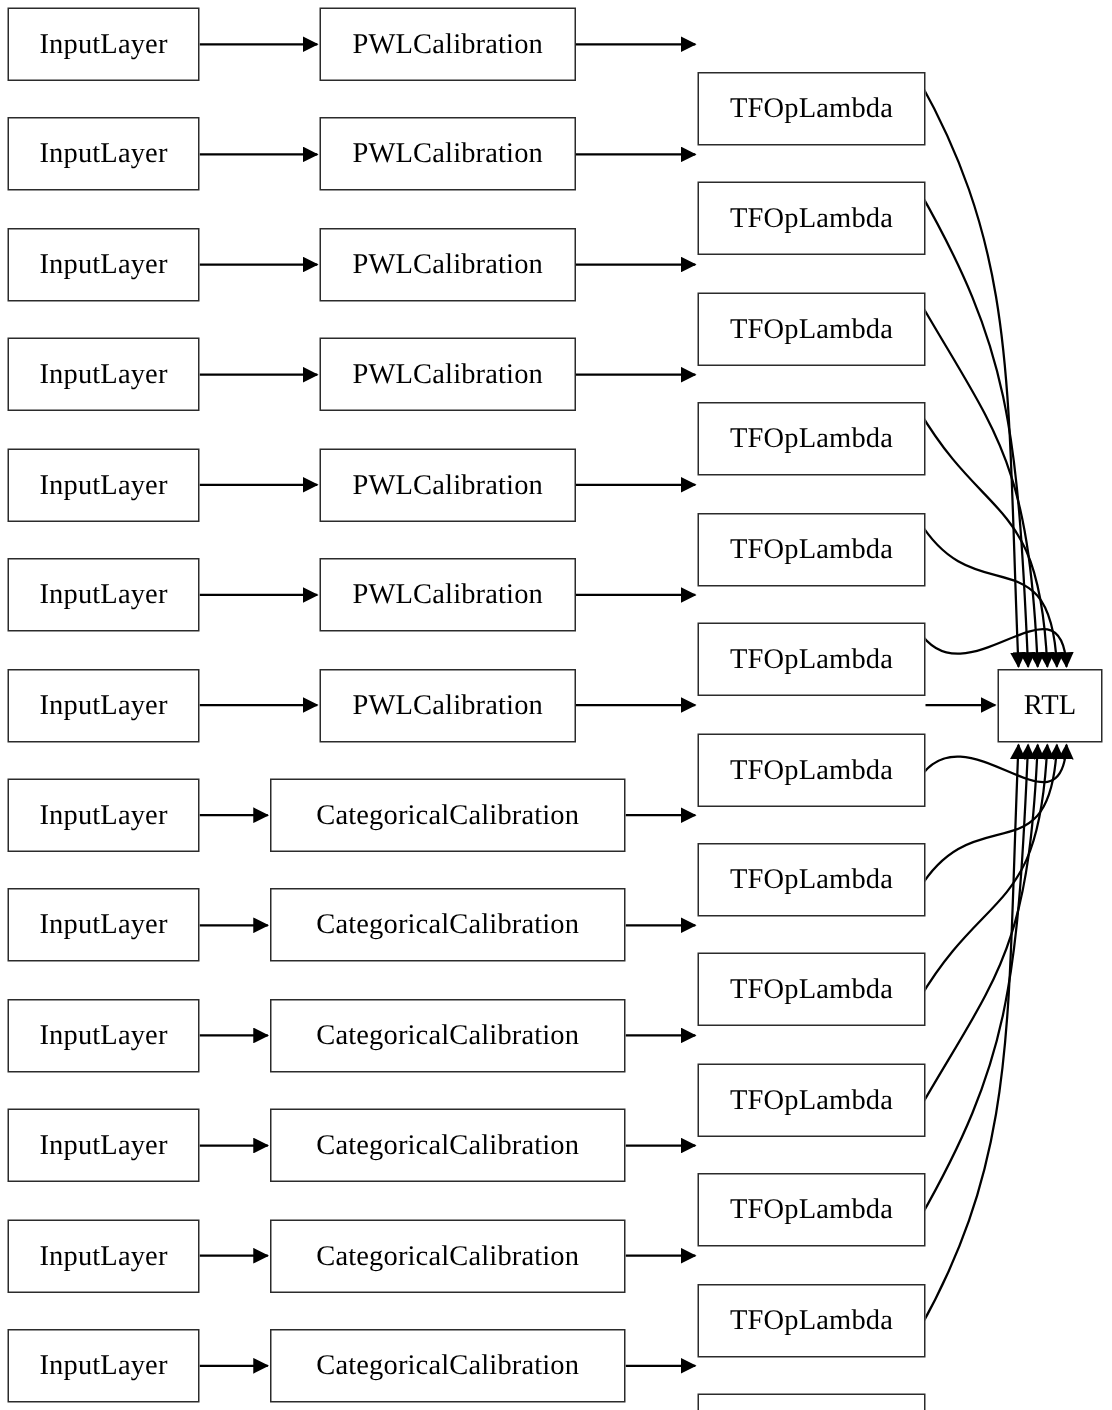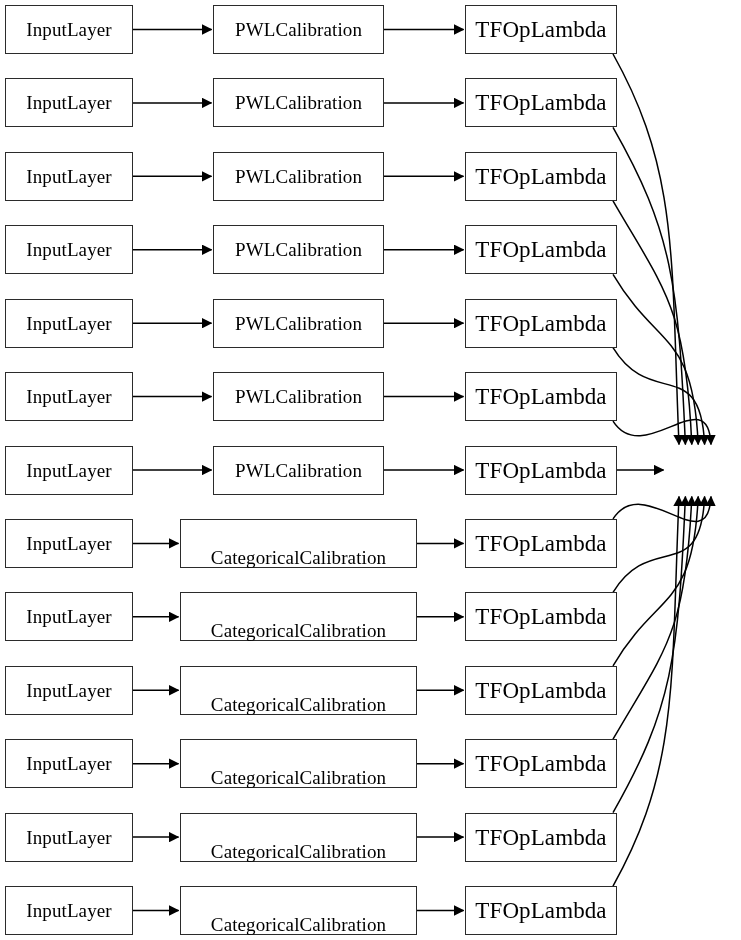--- a/index.html
+++ b/index.html
@@ -34,22 +34,22 @@
     color: #000000;
     white-space: nowrap;
     letter-spacing: 0.1px;
   }
   .node-label {
     display: block;
     line-height: 1;
   }
   .n-input   { font-size: 19px; }
   .n-pwl     { font-size: 19px; text-align: right; }
-  .n-cat     { font-size: 19px; align-items: flex-end; }
-  .n-tfop    { font-size: 23px; }
+  .n-cat     { font-size: 19px; }
+  .n-tfop    { font-size: 19px; margin-top: 43px; }
   .n-rtl     { font-size: 19px; }
 </style>
 </head>
 <body>
 
 <div id="canvas">
 
   <svg id="edge-layer" viewBox="0 0 741 940" width="741" height="940" xmlns="http://www.w3.org/2000/svg">
     <defs>
       <marker id="arrow" viewBox="0 0 10 10" refX="9.2" refY="5" markerWidth="7" markerHeight="7" orient="auto-start-reverse">
@@ -214,14 +214,17 @@
         <span class="node-label">InputLayer</span>
       </div>
       <div class="node n-cat" style="left: 180px; top: 886.04px; width: 237px; height: 49px;">
         <span class="node-label">CategoricalCalibration</span>
       </div>
       <div class="node n-tfop" style="left: 465px; top: 886.04px; width: 152px; height: 49px;">
         <span class="node-label">TFOpLambda</span>
       </div>
     </div>
 
+  <div class="node n-rtl" id="rtl-node" style="left:665px; top:446px; width:70px; height:49px;">
+    <span class="node-label">RTL</span>
+  </div>
 
 </div>
 
 </body></html>

